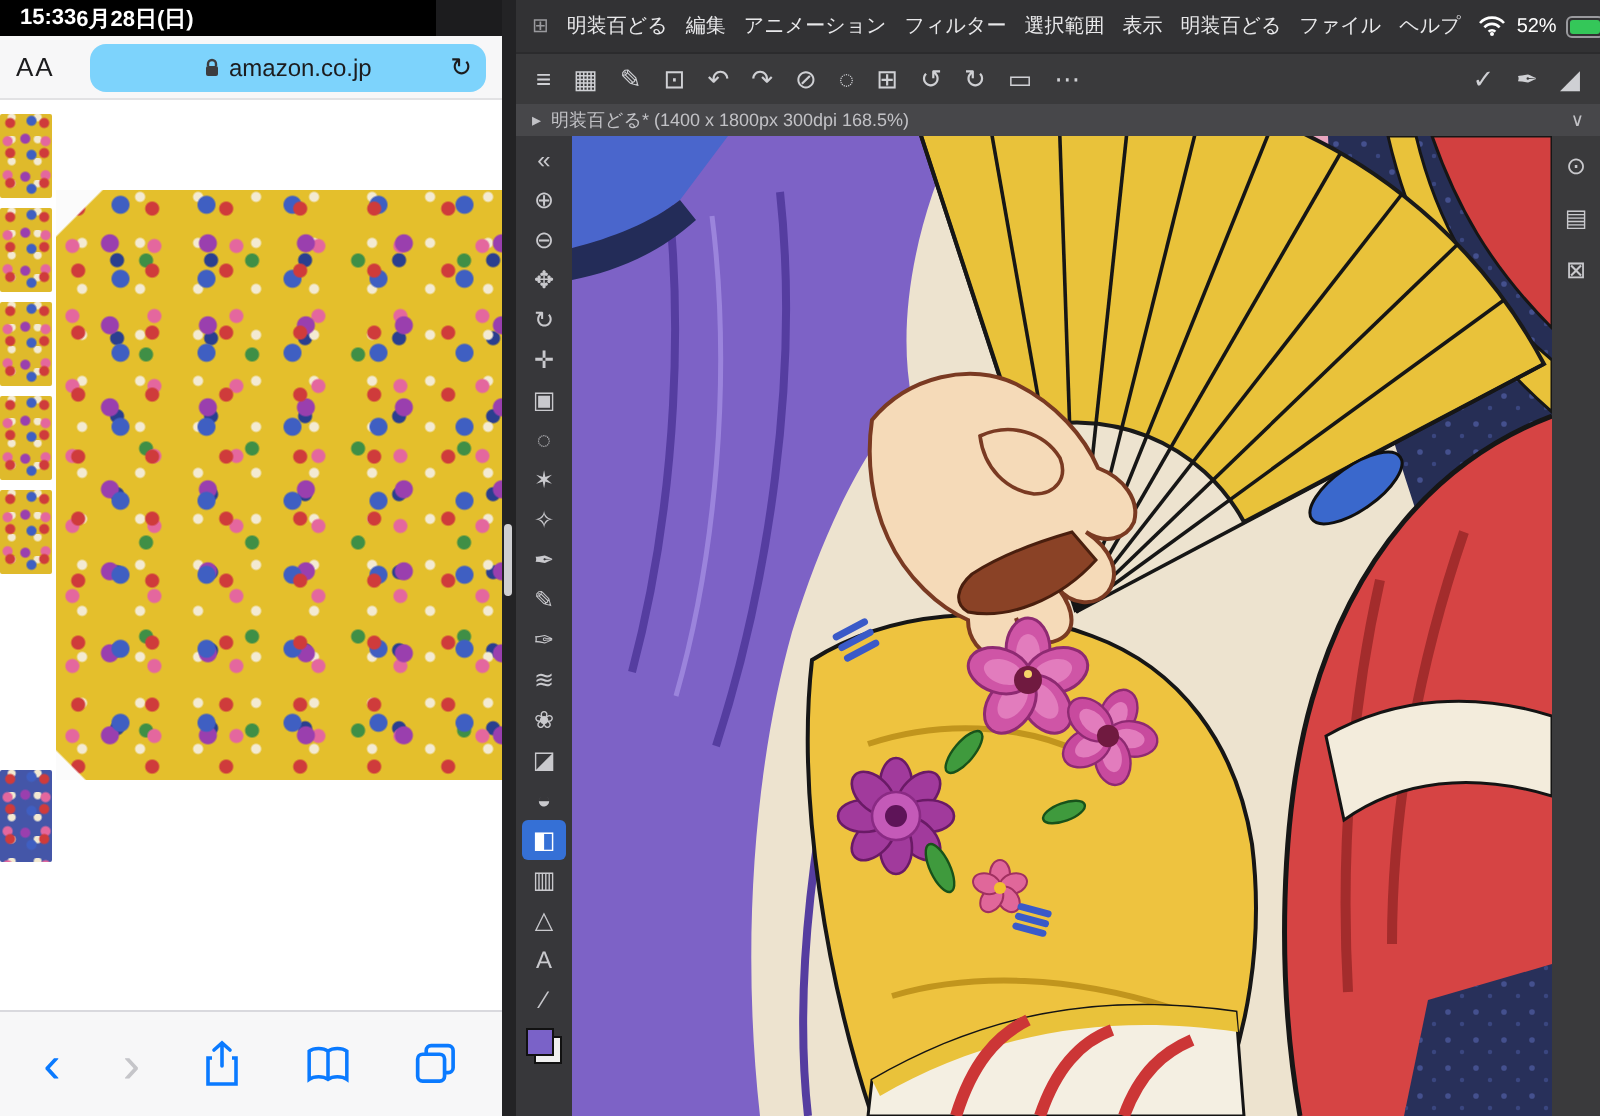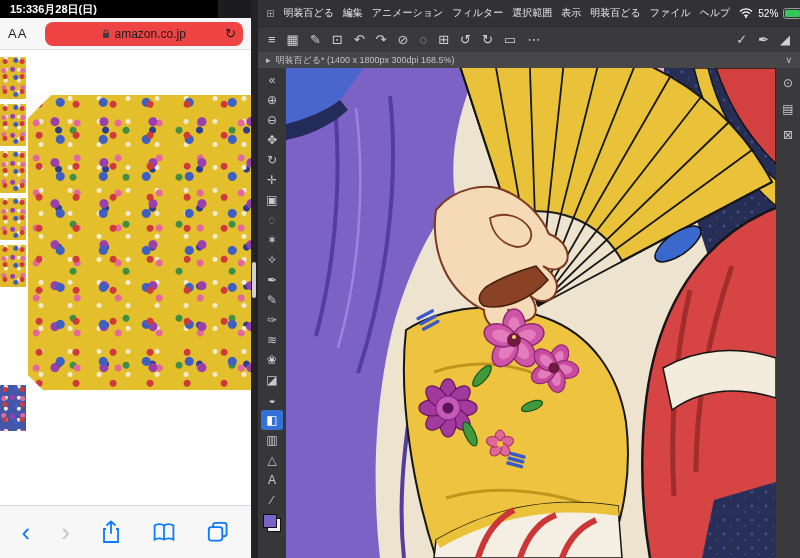--- a/index.html
+++ b/index.html
@@ -8,21 +8,21 @@
 
   
   .status-strip{position:absolute;left:0;top:0;width:218px;height:18px;background:#000;color:#fff;
     display:flex;align-items:center;font-size:11px;font-weight:bold;padding-left:10px;box-sizing:border-box;gap:0;}
 
   
   .safari{position:absolute;left:0;top:18px;width:251px;height:540px;background:#fff;overflow:hidden;}
   .sf-toolbar{position:absolute;left:0;top:0;width:100%;height:32px;background:#f7f7f8;border-bottom:1px solid #e2e2e4;
     display:flex;align-items:center;box-sizing:border-box;padding:0 8px;}
   .reader-btn{font-size:13px;color:#1c1c1e;letter-spacing:1px;margin-right:18px;text-align:center;}
-  .addr-pill{flex:1;height:24px;background:#ef4444;border-radius:8px;position:relative;
+  .addr-pill{flex:1;height:24px;background:#7dd3fc;border-radius:8px;position:relative;
     display:flex;align-items:center;justify-content:center;gap:4px;font-size:12px;color:#1c1c1e;}
   .addr-reload{position:absolute;right:7px;top:4px;font-size:13px;color:#1c1c1e;}
   .sf-content{position:absolute;left:0;top:32px;width:100%;height:455px;background:#fff;overflow:hidden;}
   .thumb{position:absolute;left:0;width:26px;height:42px;border-radius:1px;}
   .fabric{background-color:#e4bf2c;
     background-image:
       linear-gradient(135deg,#fbfbfb 16px,rgba(255,255,255,0) 17px),
       linear-gradient(45deg,#fbfbfb 10px,rgba(255,255,255,0) 11px),
       radial-gradient(circle at 30% 30%,#cf3b3b 0 3px,rgba(0,0,0,0) 4px),
       radial-gradient(circle at 75% 20%,#3f5fc2 0 4px,rgba(0,0,0,0) 5px),

